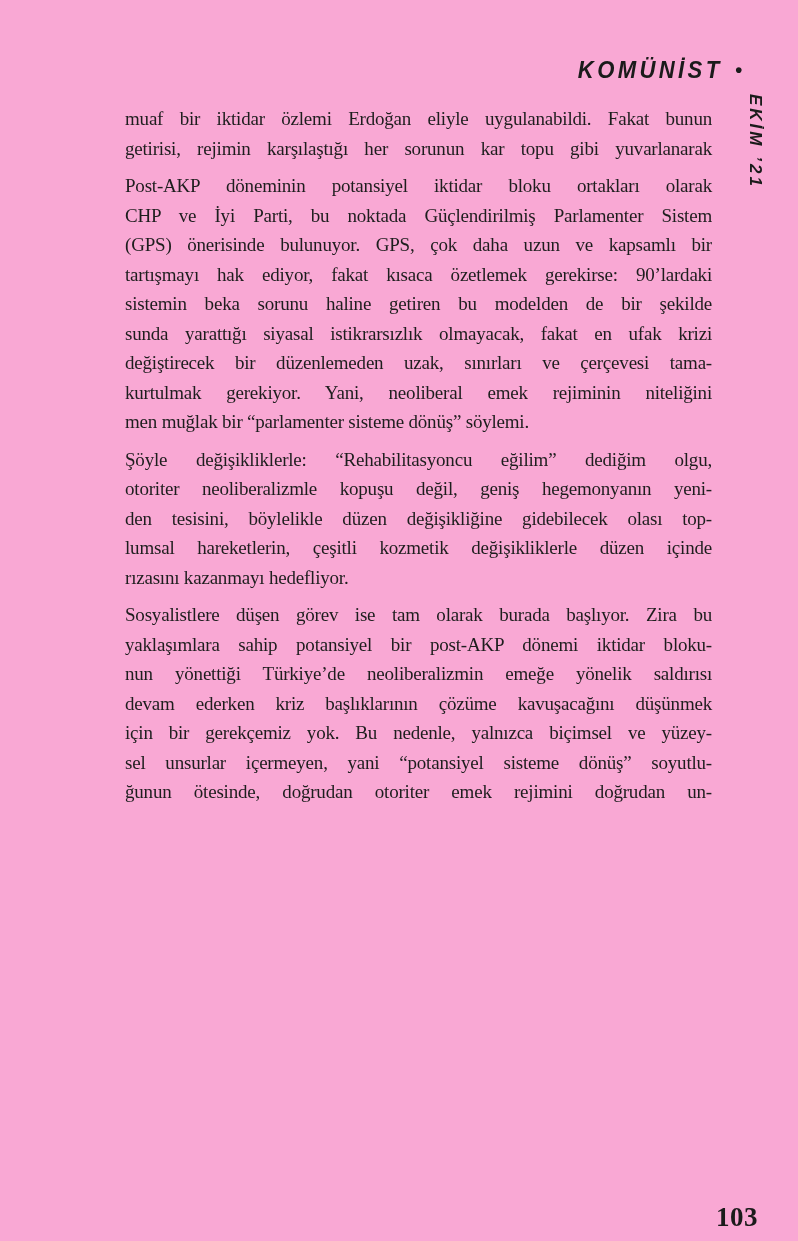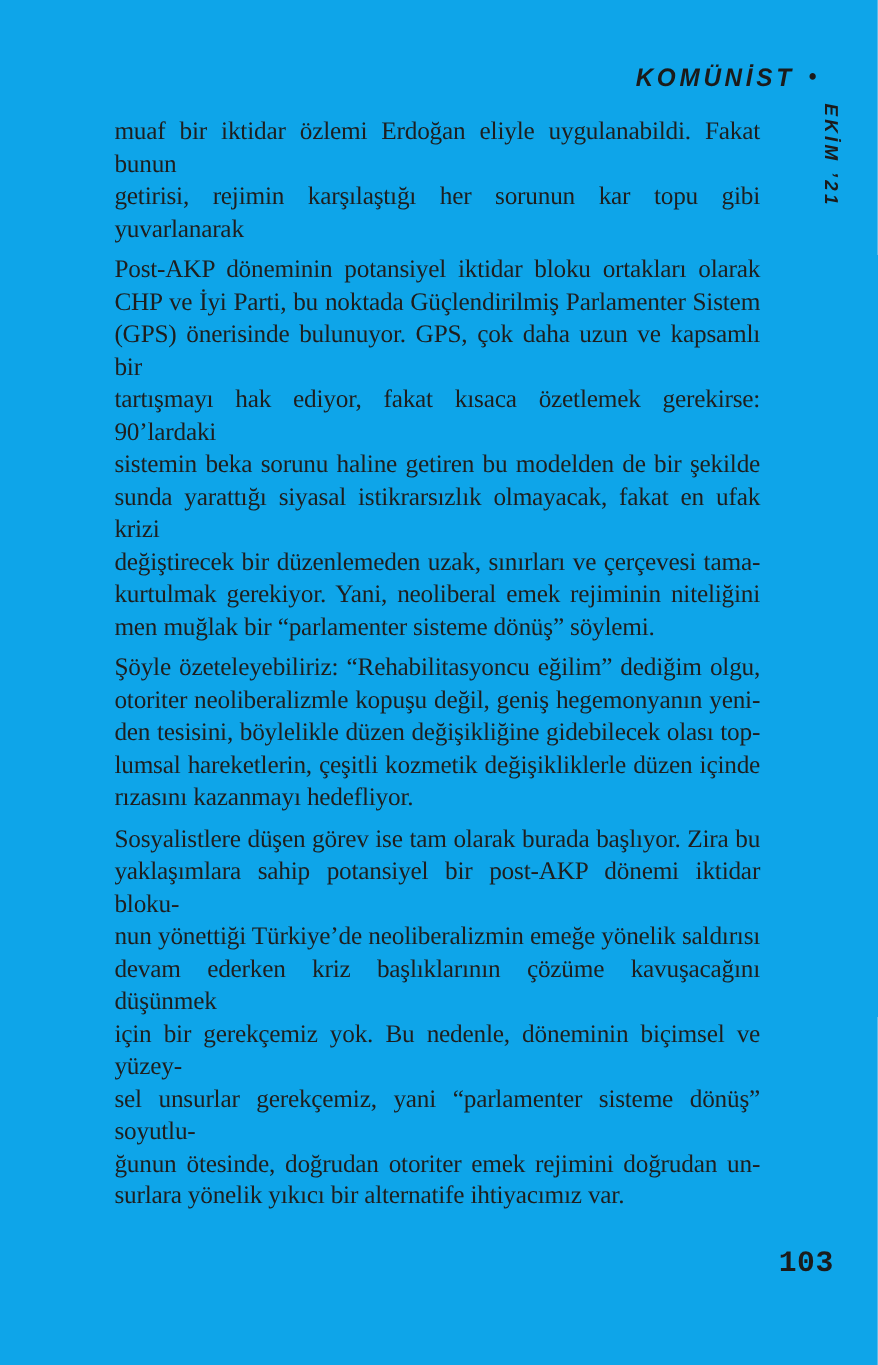--- a/index.html
+++ b/index.html
@@ -5,21 +5,21 @@
   html, body {
     margin: 0;
     padding: 0;
     background: #e8e8e8;
   }
   .page {
     position: relative;
     width: 798px;
     height: 1241px;
     margin: 0 auto;
-    background: #0ea5e9;
+    background: #f9a8d4;
     color: #1c1c1c;
     overflow: hidden;
     font-family: "Liberation Serif", serif;
   }
   
   .journal-header {
     position: absolute;
     top: 57px;
     right: 56px;
     display: flex;
@@ -50,45 +50,45 @@
     font-weight: bold;
     font-style: italic;
     font-size: 17px;
     letter-spacing: 3px;
     color: #1b1b1b;
     white-space: nowrap;
   }
   
   .article-body {
     position: absolute;
-    left: 104px;
+    left: 125px;
     top: 104px;
     width: 587px;
-    font-size: 23px;
+    font-size: 19px;
     line-height: 29.5px;
     letter-spacing: -0.2px;
     color: #1e1e1e;
   }
   .para {
     margin: 0 0 8px 0;
   }
   .line {
     text-align: justify;
     text-align-last: justify;
     white-space: normal;
   }
   .line.last {
     text-align-last: left;
   }
   
   .page-number {
     position: absolute;
     right: 40px;
-    top: 1134px;
-    font-family: Liberation Mono, monospace;
+    top: 1202px;
+    font-family: Liberation Serif, serif;
     font-weight: bold;
     font-size: 27px;
     letter-spacing: 0.5px;
     color: #1b1b1b;
   }
 </style>
 </head>
 <body>
 
 <div class="page">
@@ -110,33 +110,32 @@
         <div class="line">CHP ve İyi Parti, bu noktada Güçlendirilmiş Parlamenter Sistem</div>
         <div class="line">(GPS) önerisinde bulunuyor. GPS, çok daha uzun ve kapsamlı bir</div>
         <div class="line">tartışmayı hak ediyor, fakat kısaca özetlemek gerekirse: 90’lardaki</div>
         <div class="line">sistemin beka sorunu haline getiren bu modelden de bir şekilde</div>
         <div class="line">sunda yarattığı siyasal istikrarsızlık olmayacak, fakat en ufak krizi</div>
         <div class="line">değiştirecek bir düzenlemeden uzak, sınırları ve çerçevesi tama-</div>
         <div class="line">kurtulmak gerekiyor. Yani, neoliberal emek rejiminin niteliğini</div>
         <div class="line last">men muğlak bir “parlamenter sisteme dönüş” söylemi.</div>
       </div>
       <div class="para">
-        <div class="line">Şöyle özeteleyebiliriz: “Rehabilitasyoncu eğilim” dediğim olgu,</div>
+        <div class="line">Şöyle değişikliklerle: “Rehabilitasyoncu eğilim” dediğim olgu,</div>
         <div class="line">otoriter neoliberalizmle kopuşu değil, geniş hegemonyanın yeni-</div>
         <div class="line">den tesisini, böylelikle düzen değişikliğine gidebilecek olası top-</div>
         <div class="line">lumsal hareketlerin, çeşitli kozmetik değişikliklerle düzen içinde</div>
         <div class="line last">rızasını kazanmayı hedefliyor.</div>
       </div>
       <div class="para">
         <div class="line">Sosyalistlere düşen görev ise tam olarak burada başlıyor. Zira bu</div>
         <div class="line">yaklaşımlara sahip potansiyel bir post-AKP dönemi iktidar bloku-</div>
         <div class="line">nun yönettiği Türkiye’de neoliberalizmin emeğe yönelik saldırısı</div>
         <div class="line">devam ederken kriz başlıklarının çözüme kavuşacağını düşünmek</div>
-        <div class="line">için bir gerekçemiz yok. Bu nedenle, döneminin biçimsel ve yüzey-</div>
-        <div class="line">sel unsurlar gerekçemiz, yani “parlamenter sisteme dönüş” soyutlu-</div>
+        <div class="line">için bir gerekçemiz yok. Bu nedenle, yalnızca biçimsel ve yüzey-</div>
+        <div class="line">sel unsurlar içermeyen, yani “potansiyel sisteme dönüş” soyutlu-</div>
         <div class="line">ğunun ötesinde, doğrudan otoriter emek rejimini doğrudan un-</div>
-        <div class="line last">surlara yönelik yıkıcı bir alternatife ihtiyacımız var.</div>
       </div>
     </div>
 
   <div class="page-number">103</div>
 
 </div>
 
 </body></html>

